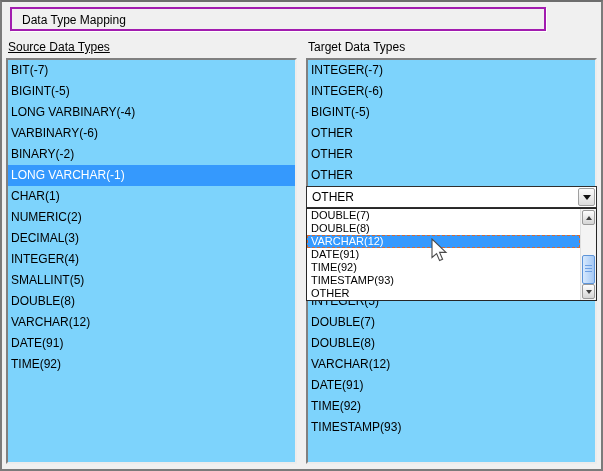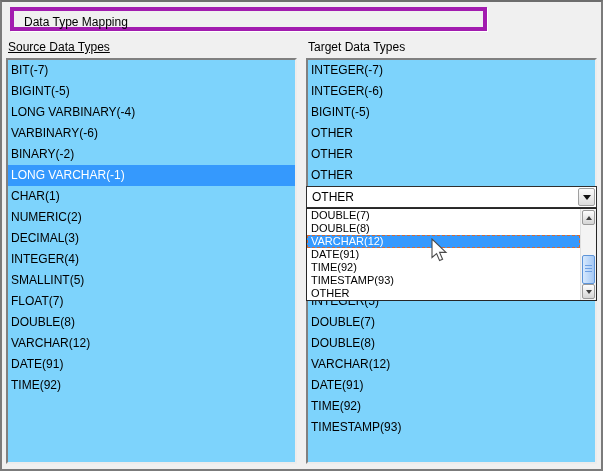--- a/index.html
+++ b/index.html
@@ -4,22 +4,22 @@
 <style>
   html,body{margin:0;padding:0;}
   body{
     width:603px;height:471px;position:relative;overflow:hidden;
     background:#f0f0f0;box-sizing:border-box;
     border:2px solid #7b7b7b;border-top-color:#6d6d6d;
     font-family:"Liberation Sans", sans-serif;
     -webkit-font-smoothing:none;
   }
   .title-frame{
-    position:absolute;left:8px;top:5px;width:477px;height:24px;
-    border:4px solid #a21caf;box-shadow:1px 1px 0 #ffffff;
+    position:absolute;left:8px;top:5px;width:536px;height:24px;
+    border:2px solid #a21caf;box-shadow:1px 1px 0 #ffffff;
     box-sizing:border-box;
   }
   .title-text{
     position:absolute;left:10px;top:0;line-height:22px;
     font-size:12px;color:#000;white-space:nowrap;
   }
   .panel-label{
     position:absolute;top:38px;font-size:12px;color:#000;white-space:nowrap;
   }
   #source-label{left:6px;text-decoration:underline;}
@@ -116,21 +116,20 @@
     <div class="lb-row">BIGINT(-5)</div>
     <div class="lb-row">LONG VARBINARY(-4)</div>
     <div class="lb-row">VARBINARY(-6)</div>
     <div class="lb-row">BINARY(-2)</div>
     <div class="lb-row selected">LONG VARCHAR(-1)</div>
     <div class="lb-row">CHAR(1)</div>
     <div class="lb-row">NUMERIC(2)</div>
     <div class="lb-row">DECIMAL(3)</div>
     <div class="lb-row">INTEGER(4)</div>
     <div class="lb-row">SMALLINT(5)</div>
-    <div class="lb-row">FLOAT(7)</div>
     <div class="lb-row">DOUBLE(8)</div>
     <div class="lb-row">VARCHAR(12)</div>
     <div class="lb-row">DATE(91)</div>
     <div class="lb-row">TIME(92)</div>
   </div>
 
 <div class="listbox" id="target-list">
     <div class="lb-row">INTEGER(-7)</div>
     <div class="lb-row">INTEGER(-6)</div>
     <div class="lb-row">BIGINT(-5)</div>

